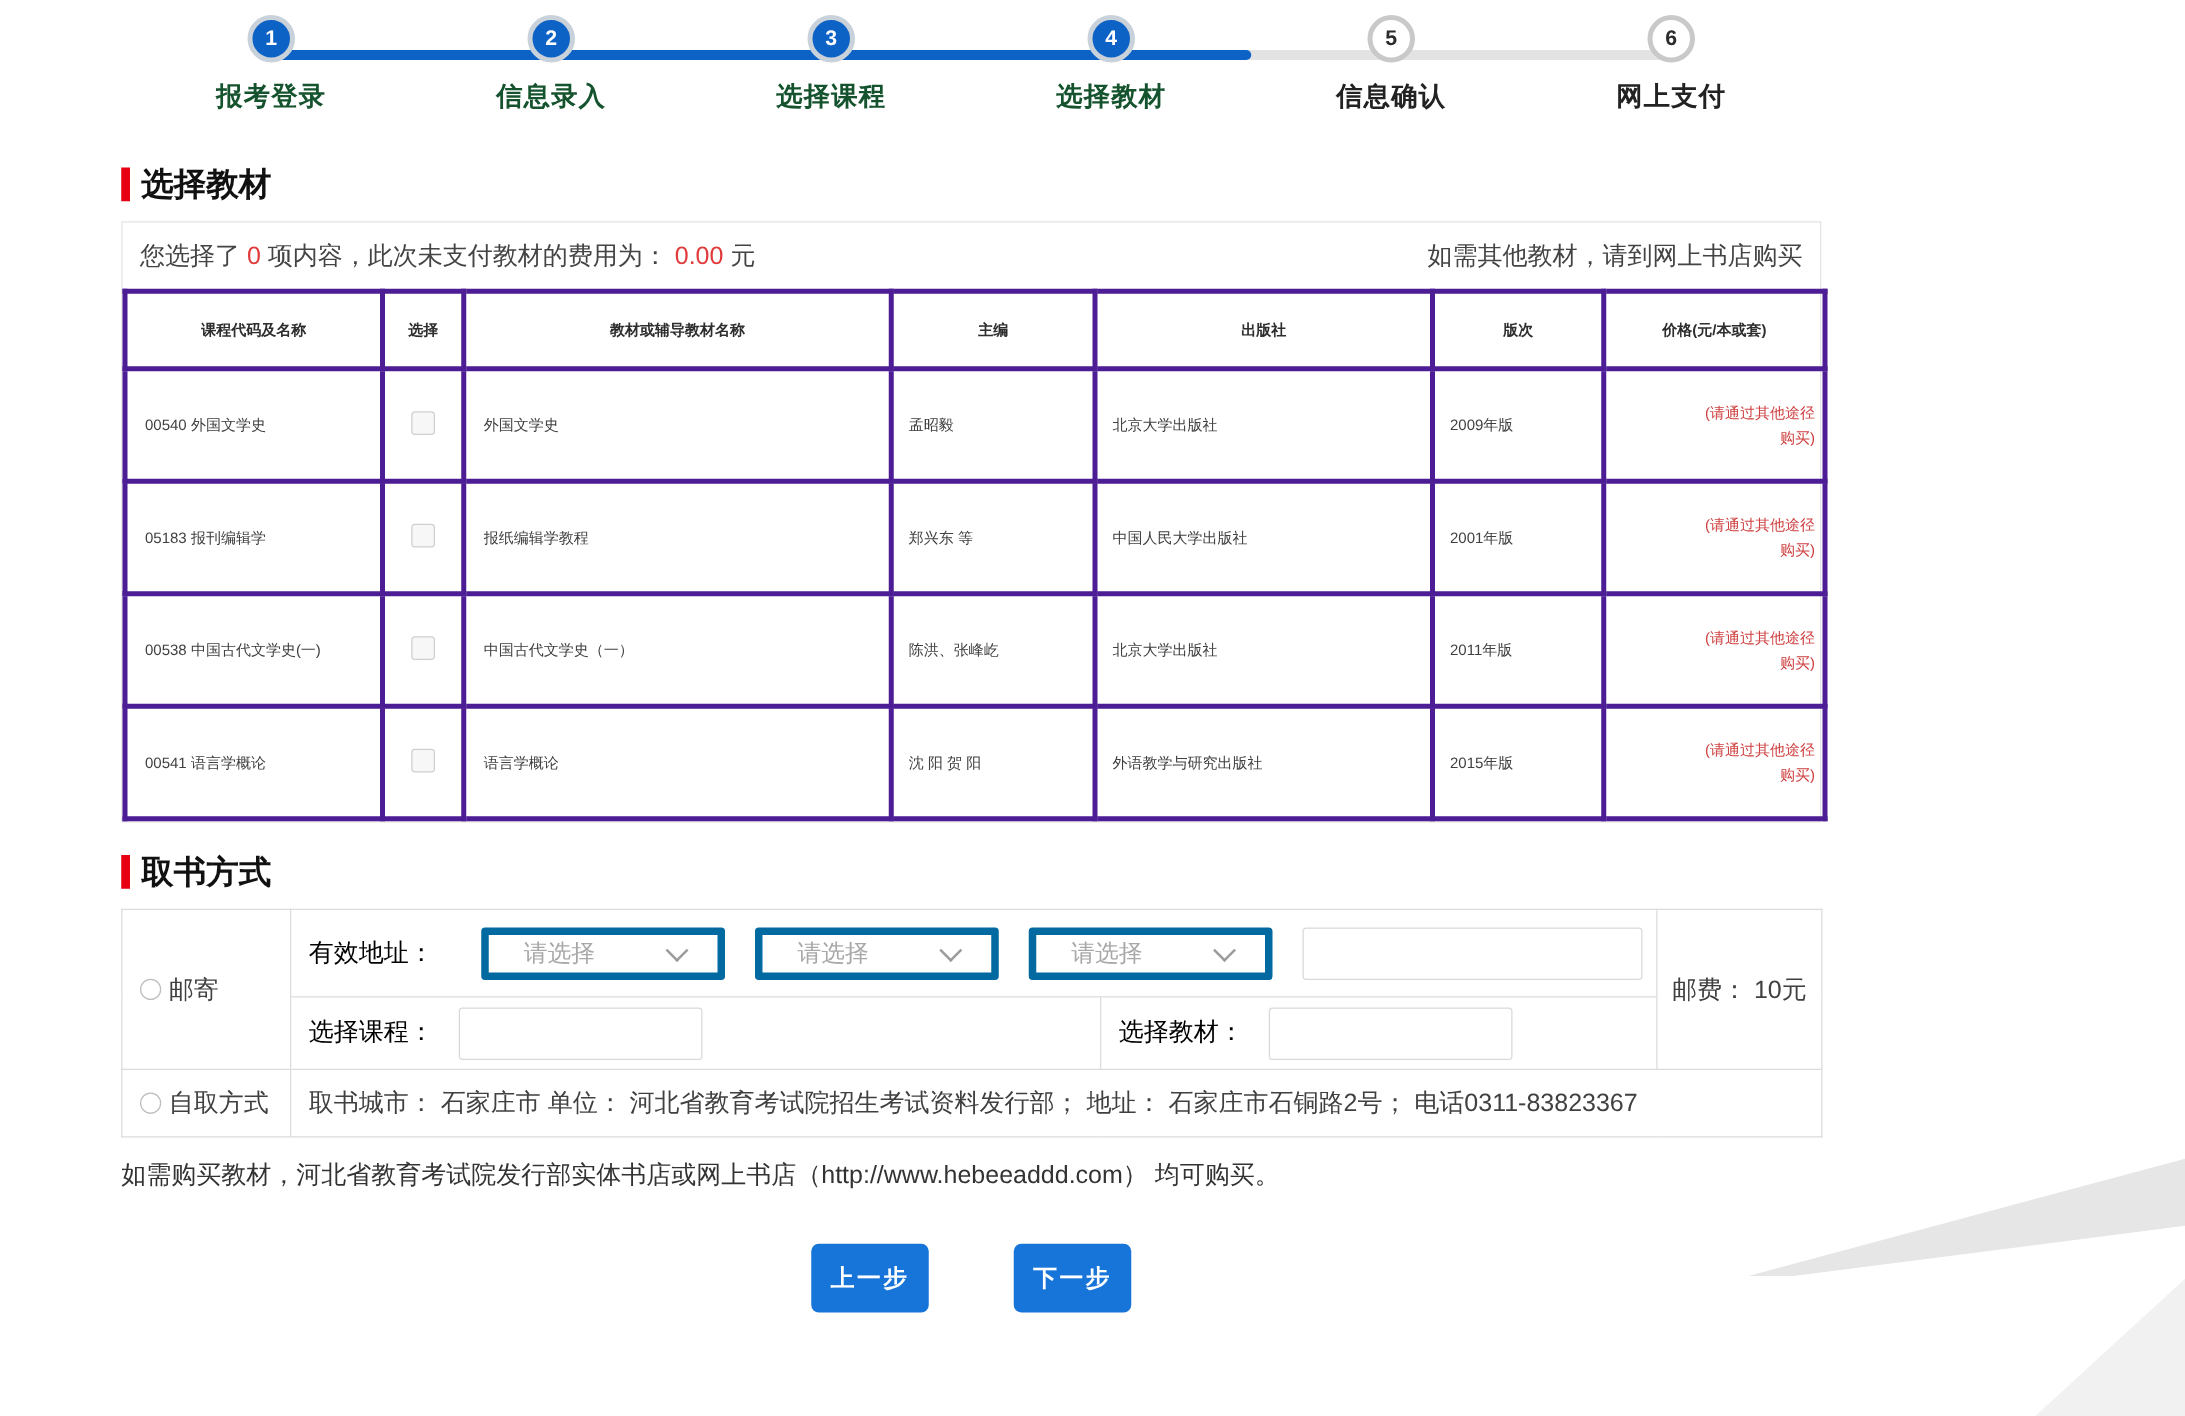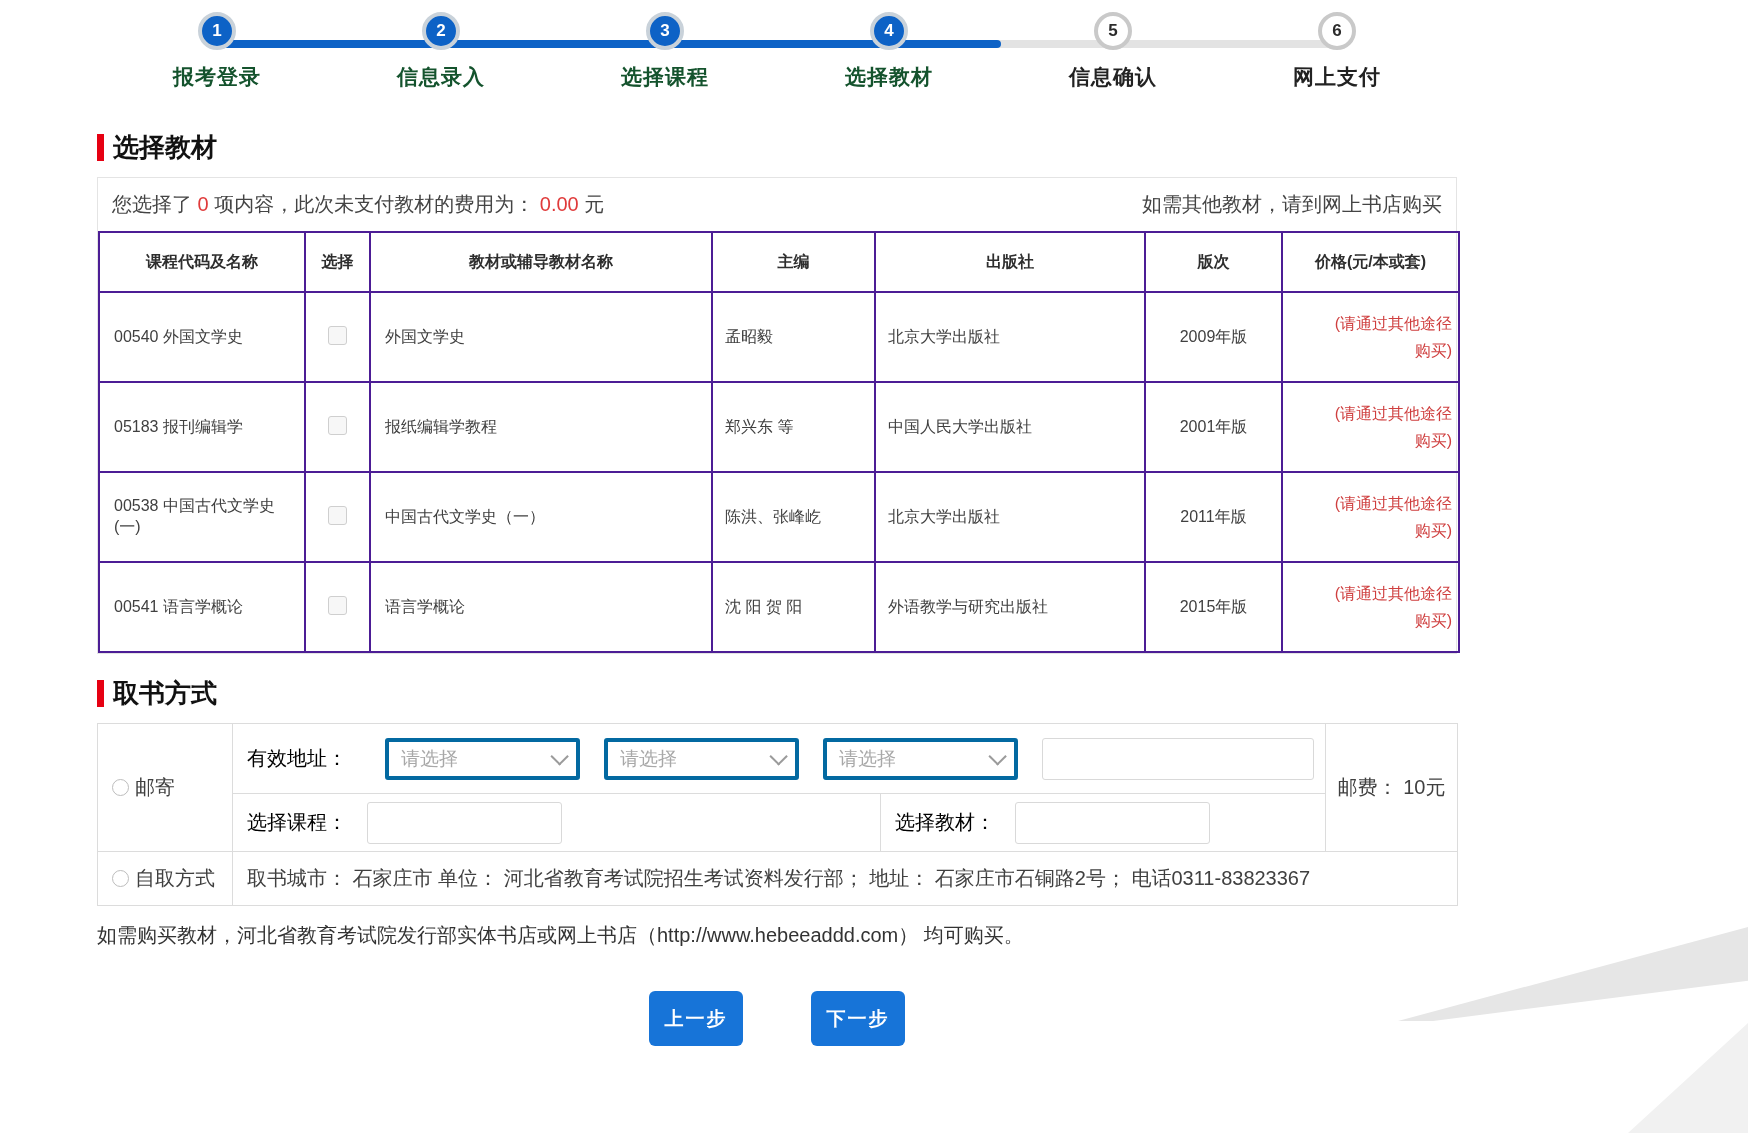--- a/index.html
+++ b/index.html
@@ -28,41 +28,41 @@
   .sec-title{display:flex;align-items:center;font-size:26px;font-weight:700;color:#111;}
   .sec-title .bar{width:7px;height:27px;background:#e60012;margin-right:9px;}
   .t1{margin-top:26px;}
   .t2{margin-top:22px;}
 
   
   .book-box{margin-top:12px;border:1px solid #e4e4e4;}
   .summary-row{display:flex;justify-content:space-between;align-items:center;height:53px;padding:0 14px;font-size:20px;color:#444;}
   .red{color:#e03a3a;}
   table{border-collapse:collapse;table-layout:fixed;width:100%;}
-  .book-table td,.book-table th{border:2px solid #4c1d95;font-size:16px;color:#404040;vertical-align:middle;}
+  .book-table td,.book-table th{border:4px solid #4c1d95;font-size:12px;color:#404040;vertical-align:middle;}
   .book-table th{height:56px;font-weight:700;color:#2e2e2e;text-align:center;}
   .book-table td{height:90px;padding:6px 12px;box-sizing:border-box;}
   .book-table .c-course{text-align:left;padding-left:14px;}
   .book-table .c-check{text-align:center;}
   .book-table .c-book{text-align:left;padding-left:14px;}
   .book-table .c-editor{text-align:left;}
   .book-table .c-pub{text-align:left;}
-  .book-table .c-ed{text-align:center;}
+  .book-table .c-ed{}
   .book-table .c-price{text-align:right;color:#cf3f3f;line-height:1.7;padding-right:6px;}
   .checkbox{display:inline-block;width:17px;height:17px;border:1px solid #cfcfcf;border-radius:3px;background:#f7f7f7;cursor:pointer;}
 
   
   .delivery{margin-top:12px;}
   .delivery td{border:1px solid #dcdcdc;font-size:20px;color:#404040;vertical-align:middle;box-sizing:border-box;}
   .radio-cell{padding-left:14px;}
   .radio{display:inline-block;width:15px;height:15px;border:1px solid #bdbdbd;border-radius:50%;background:#fff;vertical-align:-2px;margin-right:6px;cursor:pointer;}
   .addr-row{height:70px;padding:0 0 0 14px;}
   .addr-flex{display:flex;align-items:center;gap:24px;}
-  .select{width:195px;height:42px;border:4px solid #0369a1;border-radius:3px;display:flex;align-items:center;justify-content:space-between;
-          padding:0 12px;color:#a8a8a8;font-size:19px;background:#fff;cursor:pointer;box-sizing:border-box;}
+  .select{width:195px;height:42px;border:6px solid #0369a1;border-radius:3px;display:flex;align-items:center;justify-content:space-between;
+          padding:0 28px;color:#a8a8a8;font-size:19px;background:#fff;cursor:pointer;box-sizing:border-box;}
   .chev{width:11px;height:11px;border-right:2px solid #9b9b9b;border-bottom:2px solid #9b9b9b;transform:rotate(45deg) translateY(-3px);}
   .tinput{height:42px;border:1px solid #d9d9d9;border-radius:3px;font-size:19px;padding:0 10px;box-sizing:border-box;background:#fff;}
   .addr-input{width:272px;}
   .phone-row{height:58px;padding-left:14px;}
   .phone-input,.zip-input{width:195px;}
   .lab{margin-right:14px;color:#000000;}
   .postage-cell{text-align:center;font-size:20px;color:#333;}
   .pickup-row{height:54px;padding-left:14px;}
   .pickup-info{padding-left:14px;}
 

